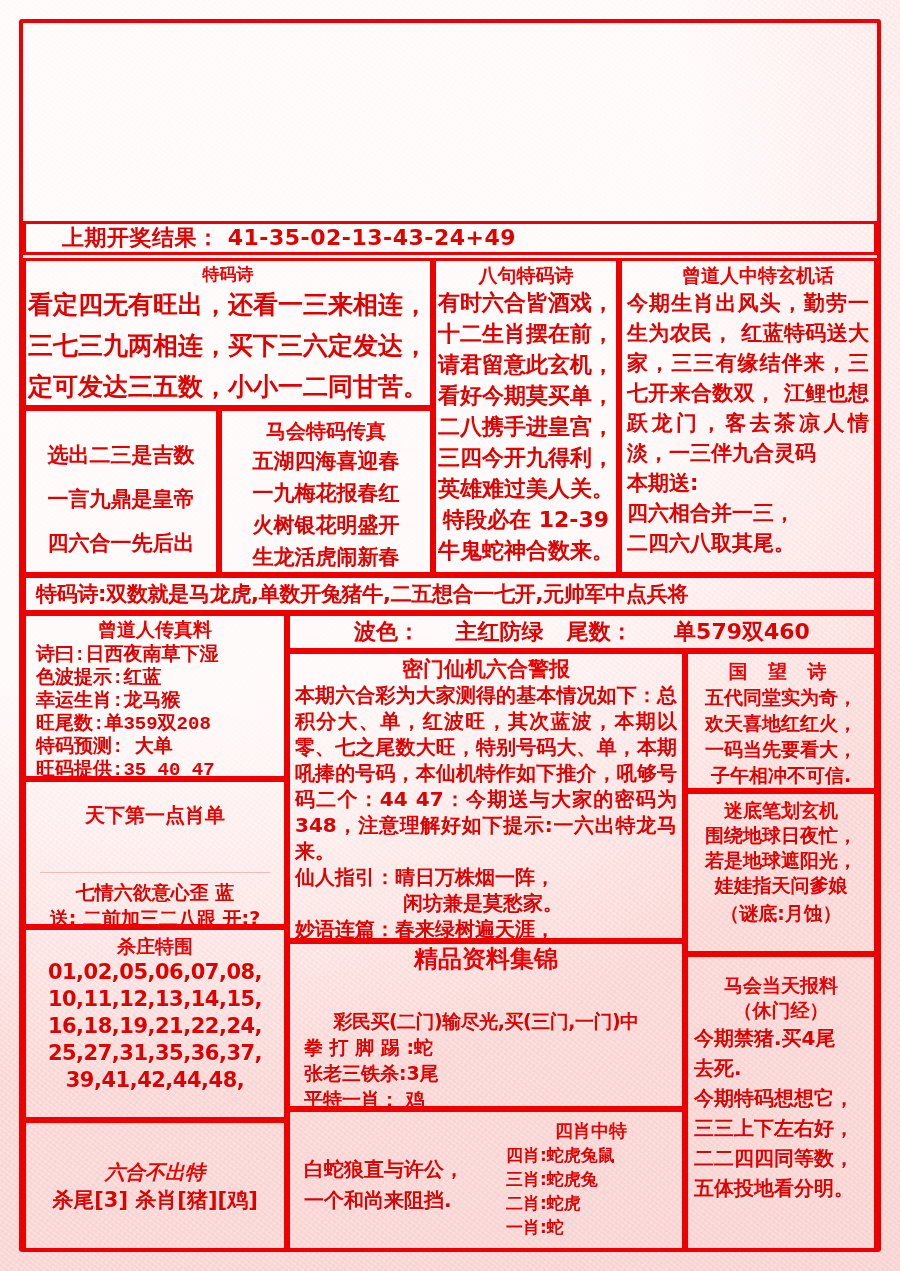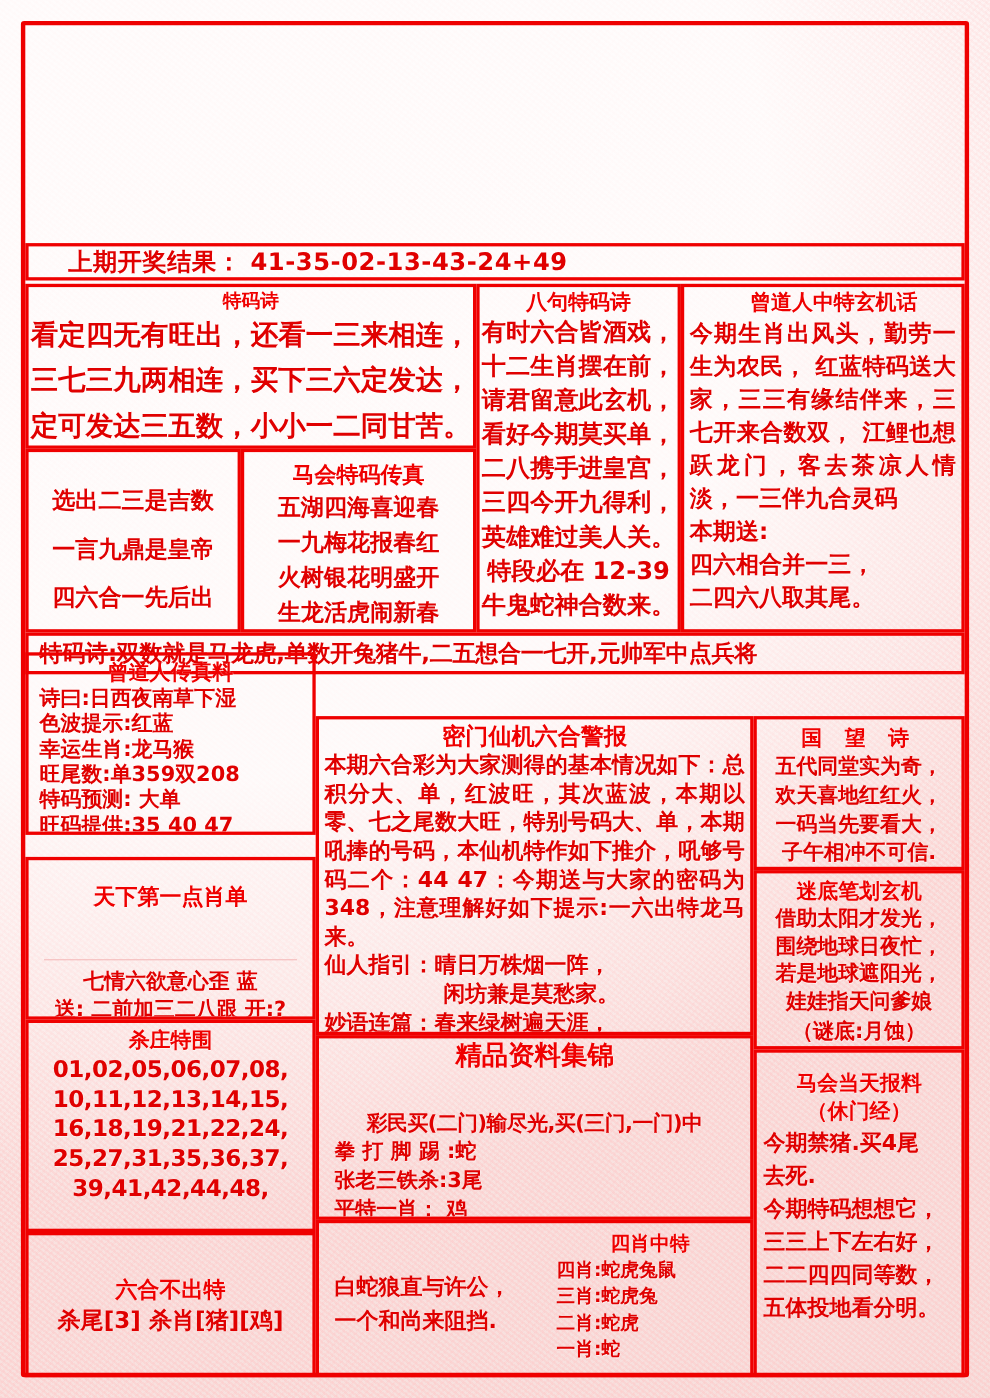--- a/index.html
+++ b/index.html
@@ -92,35 +92,35 @@
   #c-mahui .ttl{font-size:20px;line-height:28px;}
   #c-mahui .ln{font-size:21px;line-height:32px;}
 
   #c-temashi2{left:23px;top:575px;width:854px;height:38px;display:flex;align-items:center;}
   #c-temashi2 .rtxt{padding-left:10px;font-size:21px;letter-spacing:-.3px;white-space:nowrap;}
 
   #c-bose{left:287px;top:613px;width:590px;height:38px;display:flex;align-items:center;justify-content:center;}
   #c-bose .rtxt{font-size:22px;}
   #c-bose .sp{display:inline-block;width:20px;}
 
-  #c-zdcz{left:23px;top:593px;width:264px;height:166px;padding-top:3px;}
+  #c-zdcz{left:23px;top:613px;width:264px;height:166px;padding-top:3px;font-family:Liberation Mono, monospace;}
   #c-zdcz .ttl{font-size:19px;line-height:25px;}
   #c-zdcz .ln{font-size:19px;line-height:23px;text-align:left;padding-left:10px;}
 
   #c-tianxia{left:23px;top:779px;width:264px;height:148px;padding-top:20px;}
   #c-tianxia .ttl{font-size:20px;line-height:26px;}
   #c-tianxia .sub{font-size:19px;line-height:26px;}
   #c-tianxia .hairline{height:1px;background:#f4bbbb;margin:44px 14px 6px 14px;}
 
   #c-shazhuang{left:23px;top:927px;width:264px;height:193px;padding-top:4px;}
   #c-shazhuang .ttl{font-size:19px;line-height:25px;}
   #c-shazhuang .ln{font-size:21px;line-height:27px;letter-spacing:-.5px;}
 
   #c-liuhe{left:23px;top:1120px;width:264px;height:132px;padding-top:36px;}
-  #c-liuhe .ttl{font-size:20px;line-height:27px;}
+  #c-liuhe .ttl{font-size:20px;line-height:27px;font-style:italic;}
   #c-liuhe .ln{font-size:21px;line-height:29px;}
 
   #c-mimen{left:287px;top:651px;width:398px;height:290px;padding:2px 5px 0 5px;}
   #c-mimen .ttl{font-size:21px;line-height:26px;}
   #c-mimen .bd{font-size:20px;line-height:26px;text-align:justify;}
   #c-mimen .ind{text-align:left;}
   #c-mimen .ind2{text-align:left;padding-left:108px;}
 
   #c-jingpin{left:287px;top:941px;width:398px;height:168px;padding-top:2px;}
   #c-jingpin .ttl{font-size:24px;line-height:26px;}
@@ -200,20 +200,31 @@
     <div class="ln">五湖四海喜迎春</div>
     <div class="ln">一九梅花报春红</div>
     <div class="ln">火树银花明盛开</div>
     <div class="ln">生龙活虎闹新春</div>
   </div>
 
   <div class="cell" id="c-temashi2">
     <div class="rtxt">特码诗:双数就是马龙虎,单数开兔猪牛,二五想合一七开,元帅军中点兵将</div>
   </div>
 
+  <div class="cell" id="c-bose">
+    <div class="rtxt">
+      <span>波色：</span>
+      <span class="sp"></span>
+      <span>主红防绿</span>
+      <span class="sp" style="width:8px"></span>
+      <span>尾数：</span>
+      <span class="sp" style="width:26px"></span>
+      <span>单579双460</span>
+    </div>
+  </div>
 
   <div class="cell" id="c-zdcz">
     <div class="ttl">曾道人传真料</div>
     <div class="ln">诗曰:日西夜南草下湿</div>
     <div class="ln">色波提示:红蓝</div>
     <div class="ln">幸运生肖:龙马猴</div>
     <div class="ln">旺尾数:单359双208</div>
     <div class="ln">特码预测: 大单</div>
     <div class="ln">旺码提供:35 40 47</div>
   </div>
@@ -277,21 +288,20 @@
   <div class="cell" id="c-guowang">
     <div class="ttl">国 望 诗</div>
     <div class="ln">五代同堂实为奇，</div>
     <div class="ln">欢天喜地红红火，</div>
     <div class="ln">一码当先要看大，</div>
     <div class="ln">子午相冲不可信.</div>
   </div>
 
   <div class="cell" id="c-midi">
     <div class="ttl">迷底笔划玄机</div>
-    <div class="ln">借助太阳才发光，</div>
     <div class="ln">围绕地球日夜忙，</div>
     <div class="ln">若是地球遮阳光，</div>
     <div class="ln">娃娃指天问爹娘</div>
     <div class="ans">（谜底:月蚀）</div>
   </div>
 
   <div class="cell" id="c-mahuibao">
     <div class="ttl">马会当天报料</div>
     <div class="ttl">（休门经）</div>
     <div class="ln lf">今期禁猪.买4尾</div>

